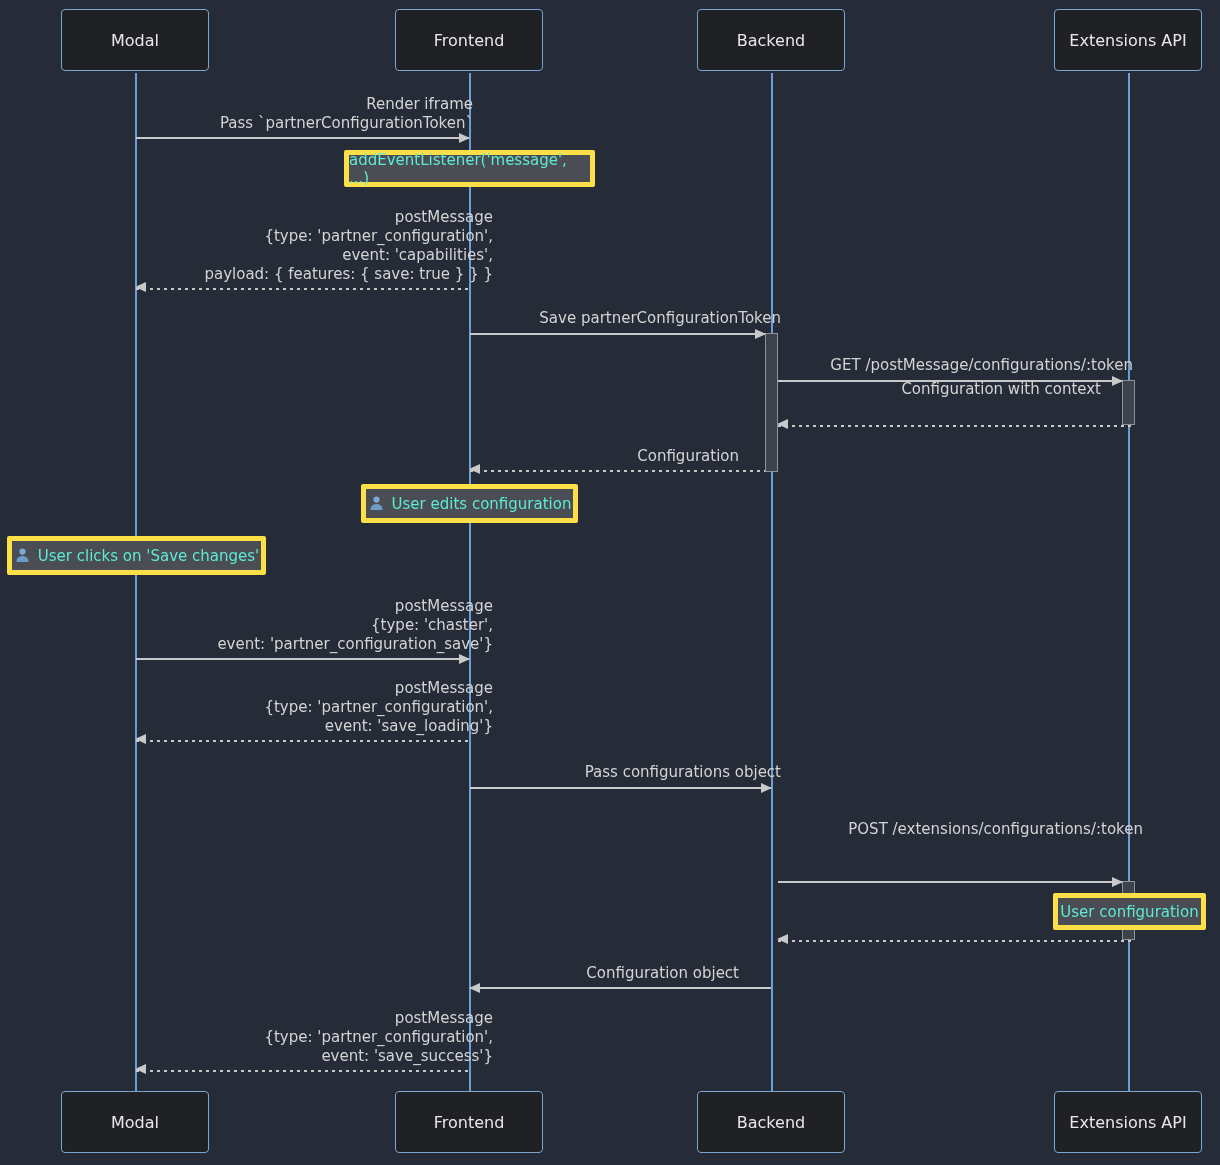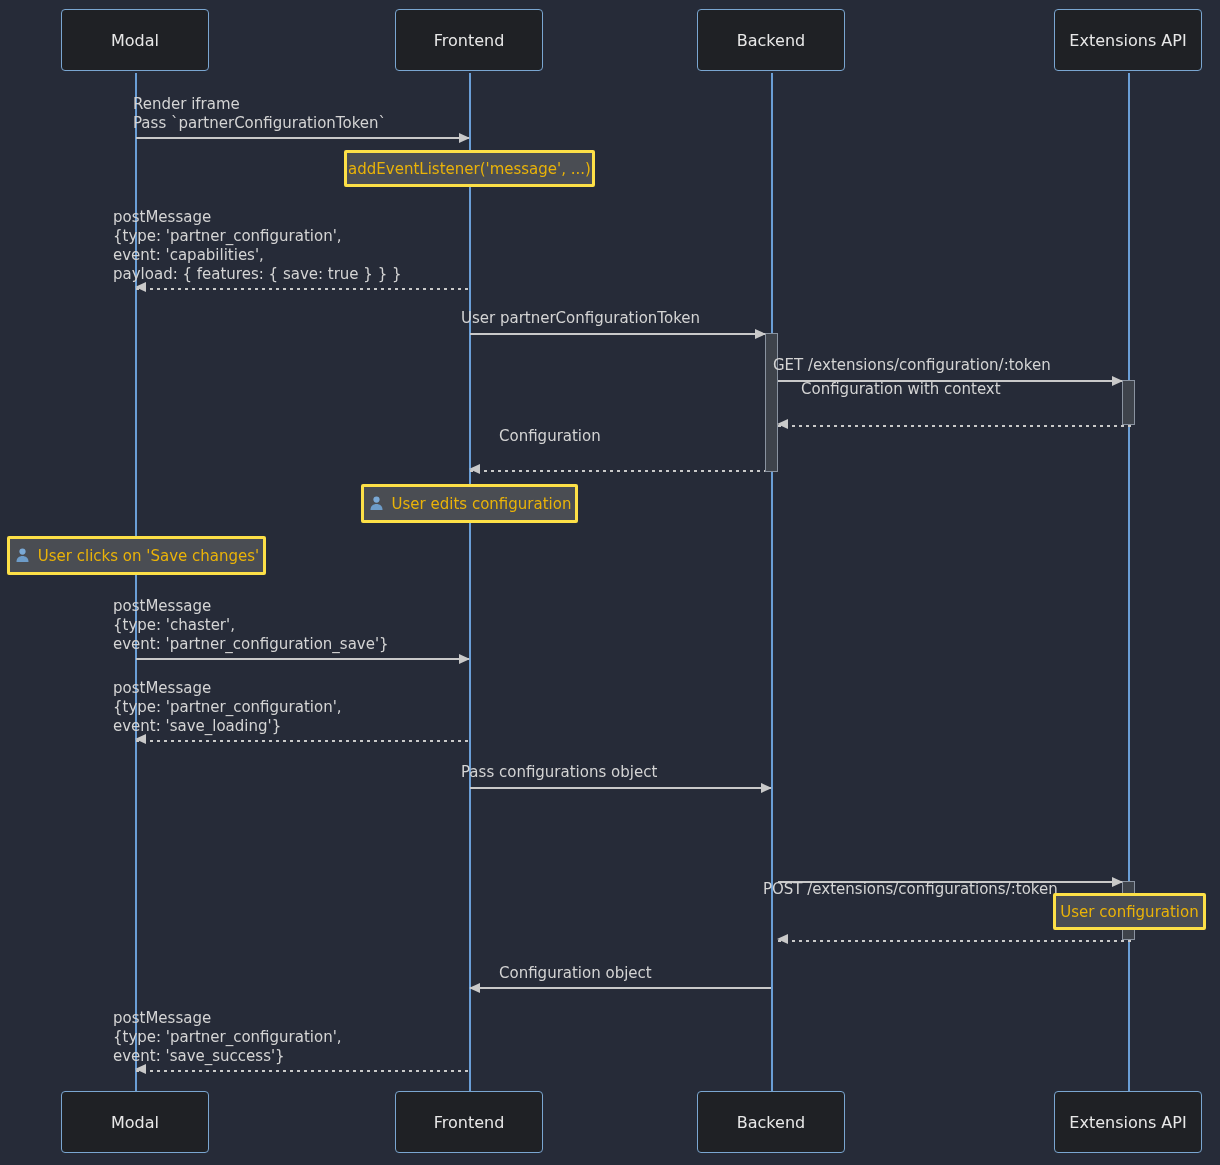--- a/index.html
+++ b/index.html
@@ -37,28 +37,28 @@
     right:-1px;
     border-left:11px solid #c9c9c9;
     border-top:5px solid transparent;border-bottom:5px solid transparent;
   }
   .arrow.dir-left .head{
     left:-1px;
     border-right:11px solid #c9c9c9;
     border-top:5px solid transparent;border-bottom:5px solid transparent;
   }
   .msg-label{
-    position:absolute;text-align:left;white-space:pre-line;
+    position:absolute;text-align:right;white-space:pre-line;
     font-size:15px;line-height:19px;color:#d4d4d4;
   }
   .note{
-    position:absolute;background:#4a4d53;border:3px solid #fde047;
+    position:absolute;background:#4a4d53;border:5px solid #fde047;
     box-sizing:border-box;border-radius:2px;
     display:flex;align-items:center;justify-content:center;gap:7px;
-    font-size:15px;color:#eab308;text-align:center;
+    font-size:15px;color:#5eead4;
   }
   .person{width:17px;height:17px;flex:0 0 auto;}
 </style>
 </head>
 <body>
 
 <div class="stage">
 
   <div class="lifeline" style="left:135px"></div>
   <div class="lifeline" style="left:469px"></div>
@@ -134,32 +134,32 @@
   <div class="arrow dashed dir-left" style="left:136px;top:1070px;width:333px">
       <span class="head"></span>
     </div>
 
   <div class="msg-label" style="left:133px;top:95px;width:340px">Render iframe
 Pass `partnerConfigurationToken`</div>
   <div class="msg-label" style="left:113px;top:208px;width:380px">postMessage
 {type: 'partner_configuration',
 event: 'capabilities',
 payload: { features: { save: true } } }</div>
-  <div class="msg-label" style="left:461px;top:309px;width:320px">User partnerConfigurationToken</div>
-  <div class="msg-label" style="left:773px;top:356px;width:360px">GET /extensions/configuration/:token</div>
+  <div class="msg-label" style="left:461px;top:309px;width:320px">Save partnerConfigurationToken</div>
+  <div class="msg-label" style="left:773px;top:356px;width:360px">GET /postMessage/configurations/:token</div>
   <div class="msg-label" style="left:801px;top:380px;width:300px">Configuration with context</div>
-  <div class="msg-label" style="left:499px;top:427px;width:240px">Configuration</div>
+  <div class="msg-label" style="left:499px;top:447px;width:240px">Configuration</div>
   <div class="msg-label" style="left:113px;top:597px;width:380px">postMessage
 {type: 'chaster',
 event: 'partner_configuration_save'}</div>
   <div class="msg-label" style="left:113px;top:679px;width:380px">postMessage
 {type: 'partner_configuration',
 event: 'save_loading'}</div>
   <div class="msg-label" style="left:461px;top:763px;width:320px">Pass configurations object</div>
-  <div class="msg-label" style="left:763px;top:880px;width:380px">POST /extensions/configurations/:token</div>
+  <div class="msg-label" style="left:763px;top:820px;width:380px">POST /extensions/configurations/:token</div>
   <div class="msg-label" style="left:499px;top:964px;width:240px">Configuration object</div>
   <div class="msg-label" style="left:113px;top:1009px;width:380px">postMessage
 {type: 'partner_configuration',
 event: 'save_success'}</div>
 
   <div class="note" style="left:344px;top:150px;width:251px;height:37px">
     <span>addEventListener('message', ...)</span>
   </div>
   <div class="note" style="left:7px;top:536px;width:259px;height:39px">
     <svg class="person" viewBox="0 0 24 24">

